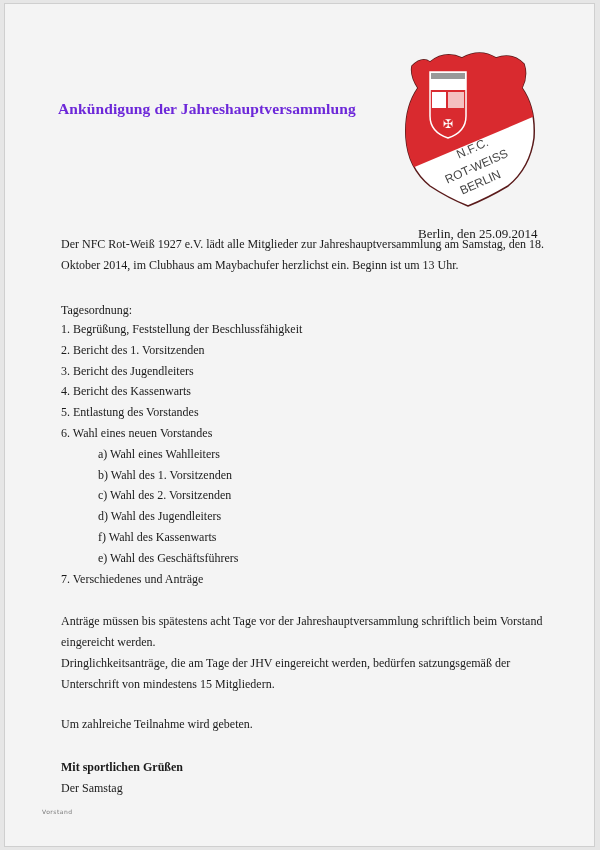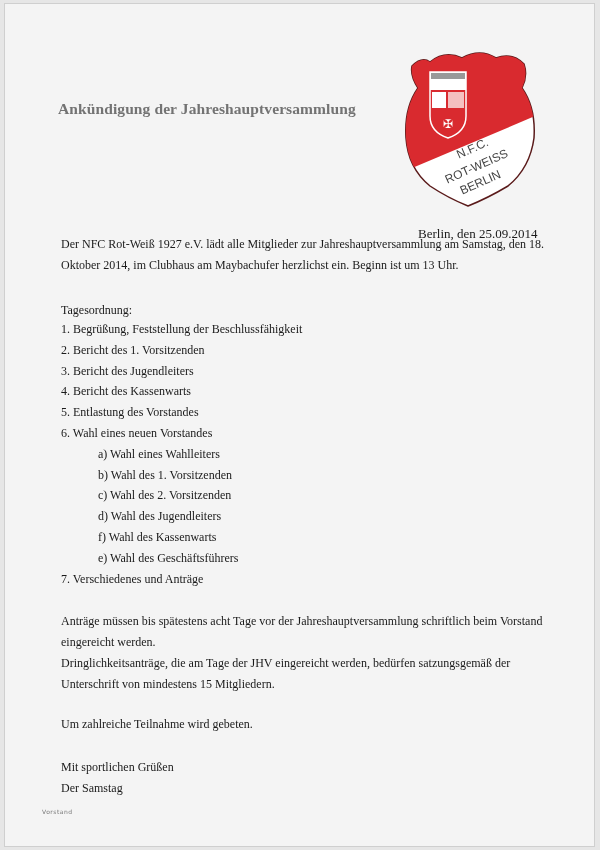--- a/index.html
+++ b/index.html
@@ -7,33 +7,33 @@
     width: 600px; height: 850px; background: #e6e6e6;
     font-family: "Liberation Serif", "DejaVu Serif", serif; color: #1a1a1a;
     position: relative; overflow: hidden;
   }
   .page {
     position: absolute; left: 4px; top: 3px; width: 591px; height: 844px;
     background: #f4f4f4; border: 1px solid #cfcfcf; box-sizing: border-box;
   }
   .title {
     position: absolute; left: 53px; top: 96px; font-size: 15.5px; font-weight: bold;
-    color: #737373; letter-spacing: 0.1px; margin: 0;
+    color: #6d28d9; letter-spacing: 0.1px; margin: 0;
   }
   .logo { position: absolute; left: 395px; top: 44px; width: 140px; height: 160px; }
   .dateline { position: absolute; left: 413px; top: 194px; font-size: 13px; margin-top: 28px; }
   .text { position: absolute; left: 56px; font-size: 12px; line-height: 21px; margin: 0; }
   .intro { top: 230px; width: 500px; }
   .agenda-title { top: 296px; font-weight: normal; }
   .agenda { position: absolute; left: 56px; top: 315px; font-size: 12px; margin: 0; padding: 0; list-style: none; }
   .agenda li { height: 20.8px; line-height: 20.8px; white-space: nowrap; }
   .agenda li.sub { padding-left: 37px; }
   .notes { top: 607px; width: 510px; }
   .closing { top: 710px; }
-  .sign1 { top: 753px; }
+  .sign1 { top: 753px; font-weight: bold; }
   .sign2 { top: 774px; }
   .stamp { position: absolute; left: 37px; top: 804px; font-size: 6px; color: #777; font-family: "DejaVu Sans", sans-serif; letter-spacing: 0.5px; }
 </style>
 </head>
 <body>
 
 <div class="page">
 
   <h1 class="title">Ankündigung der Jahreshauptversammlung</h1>
 

